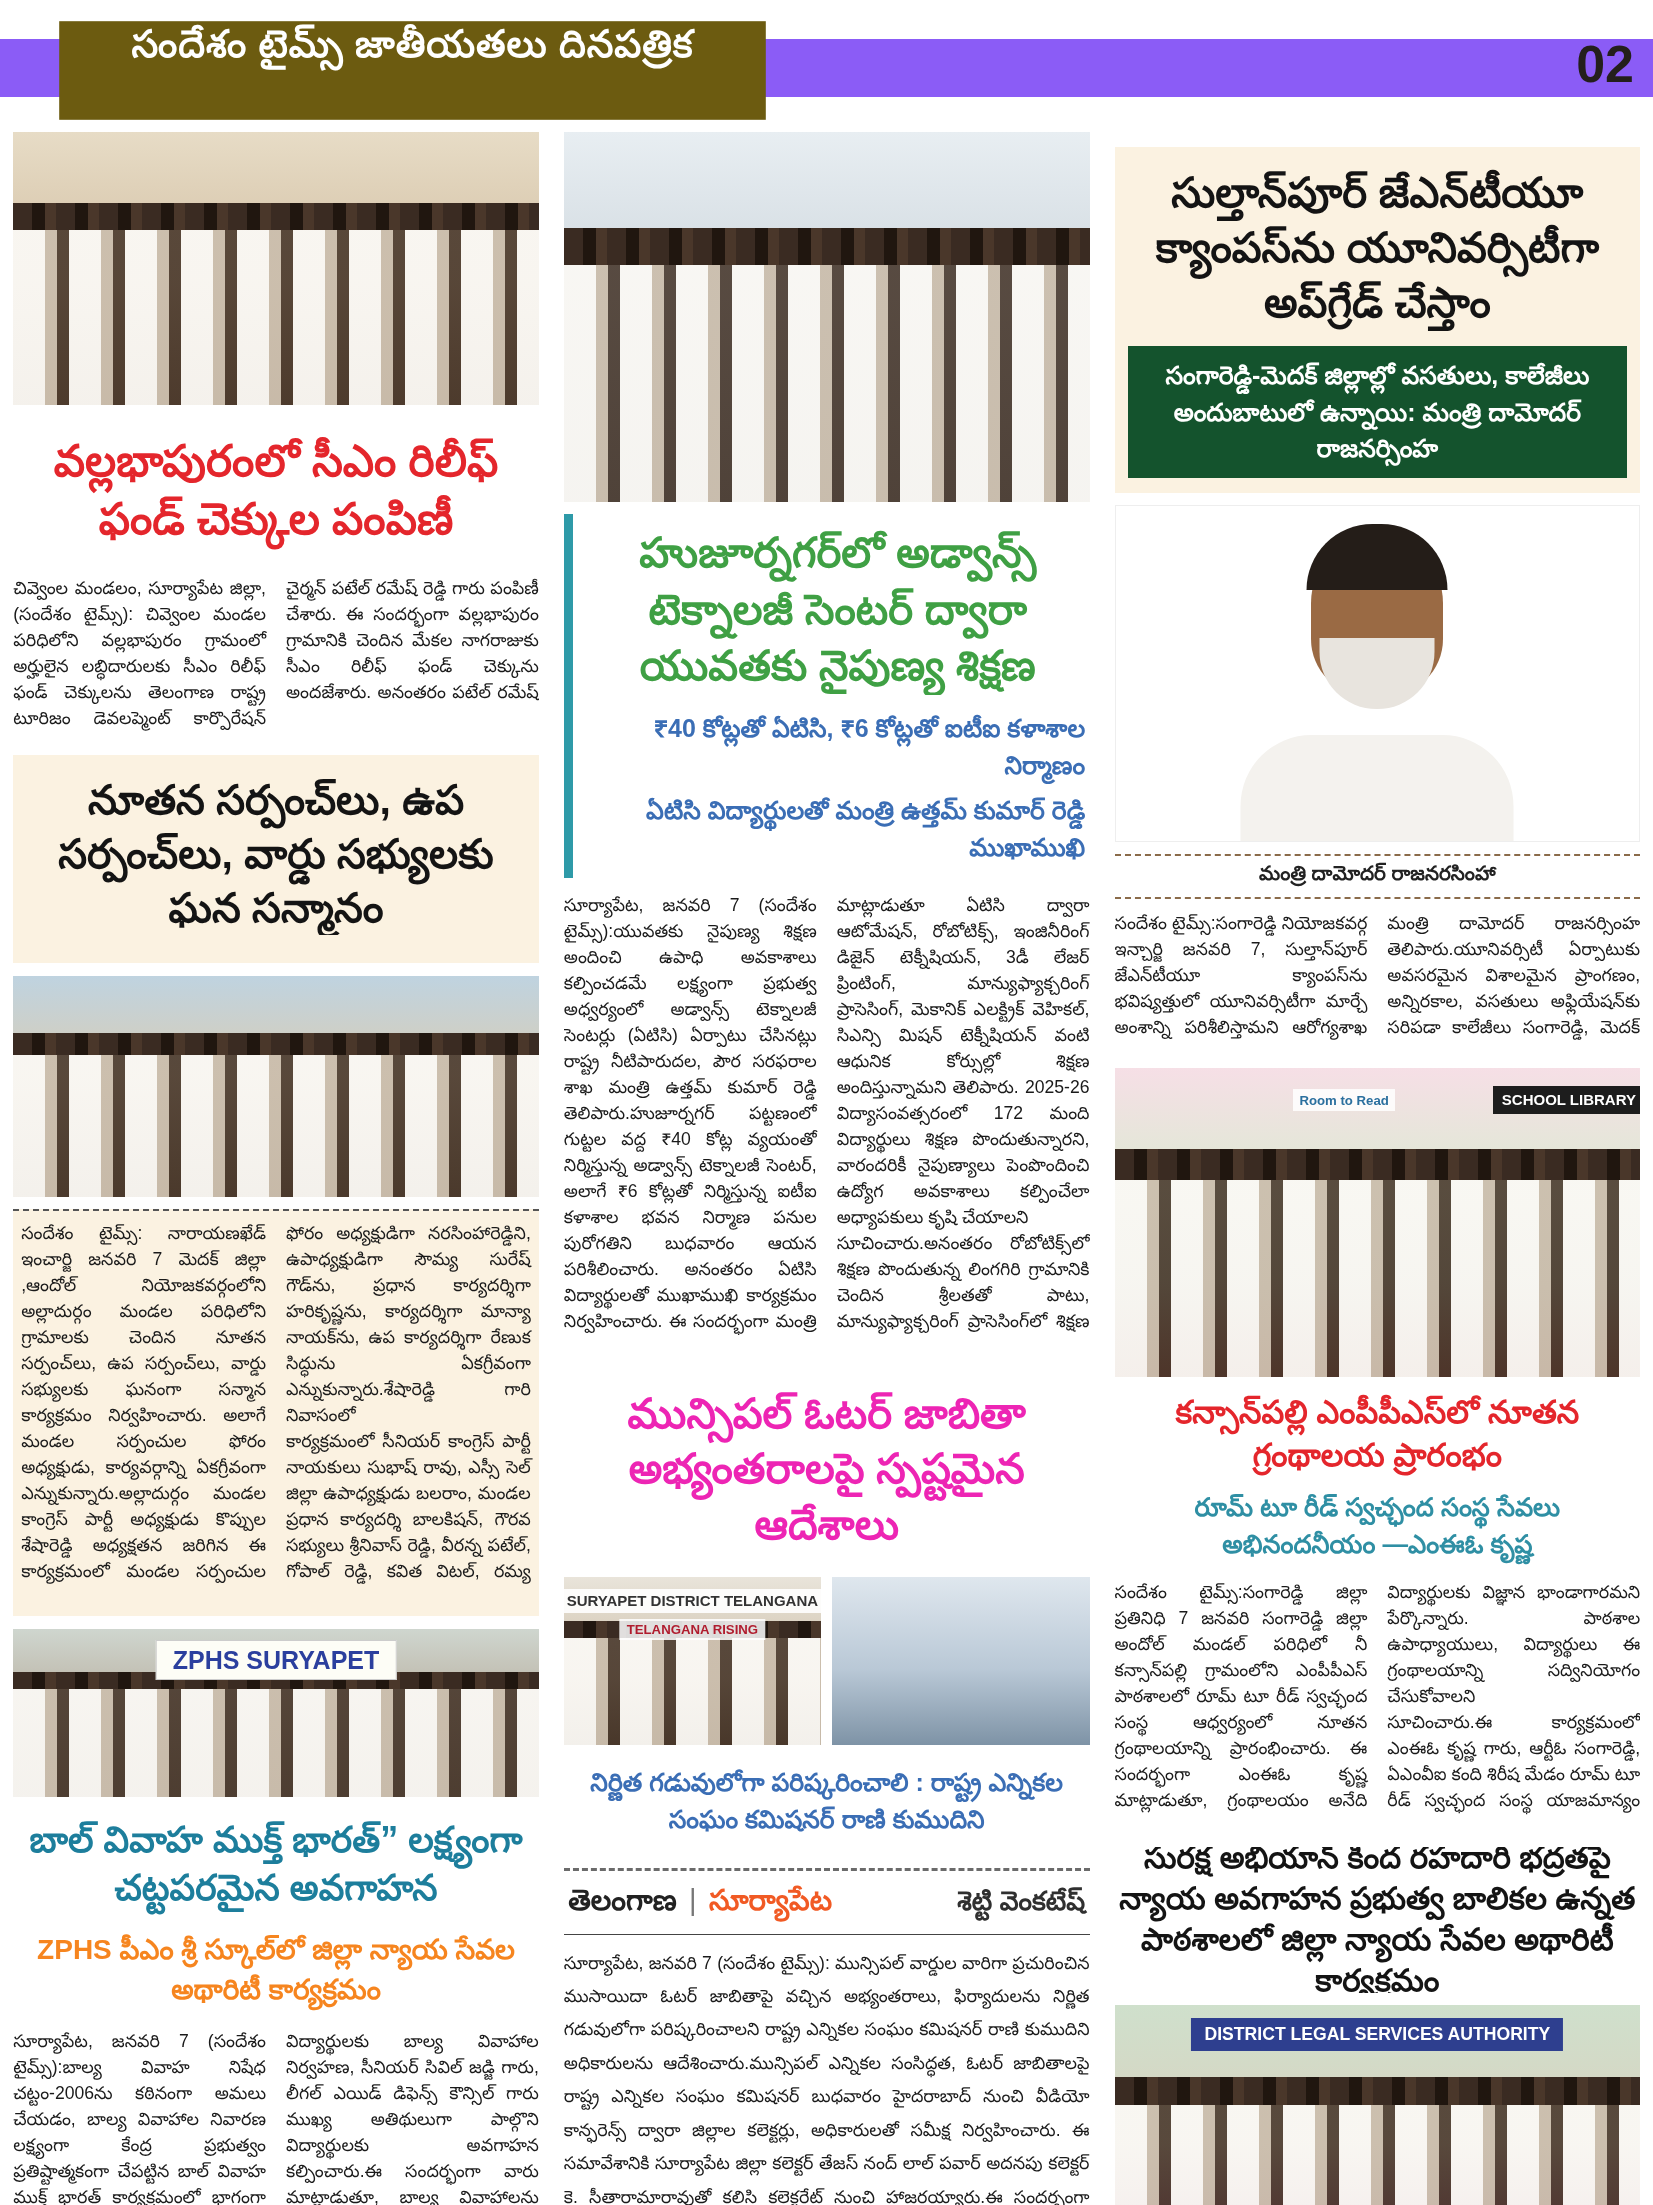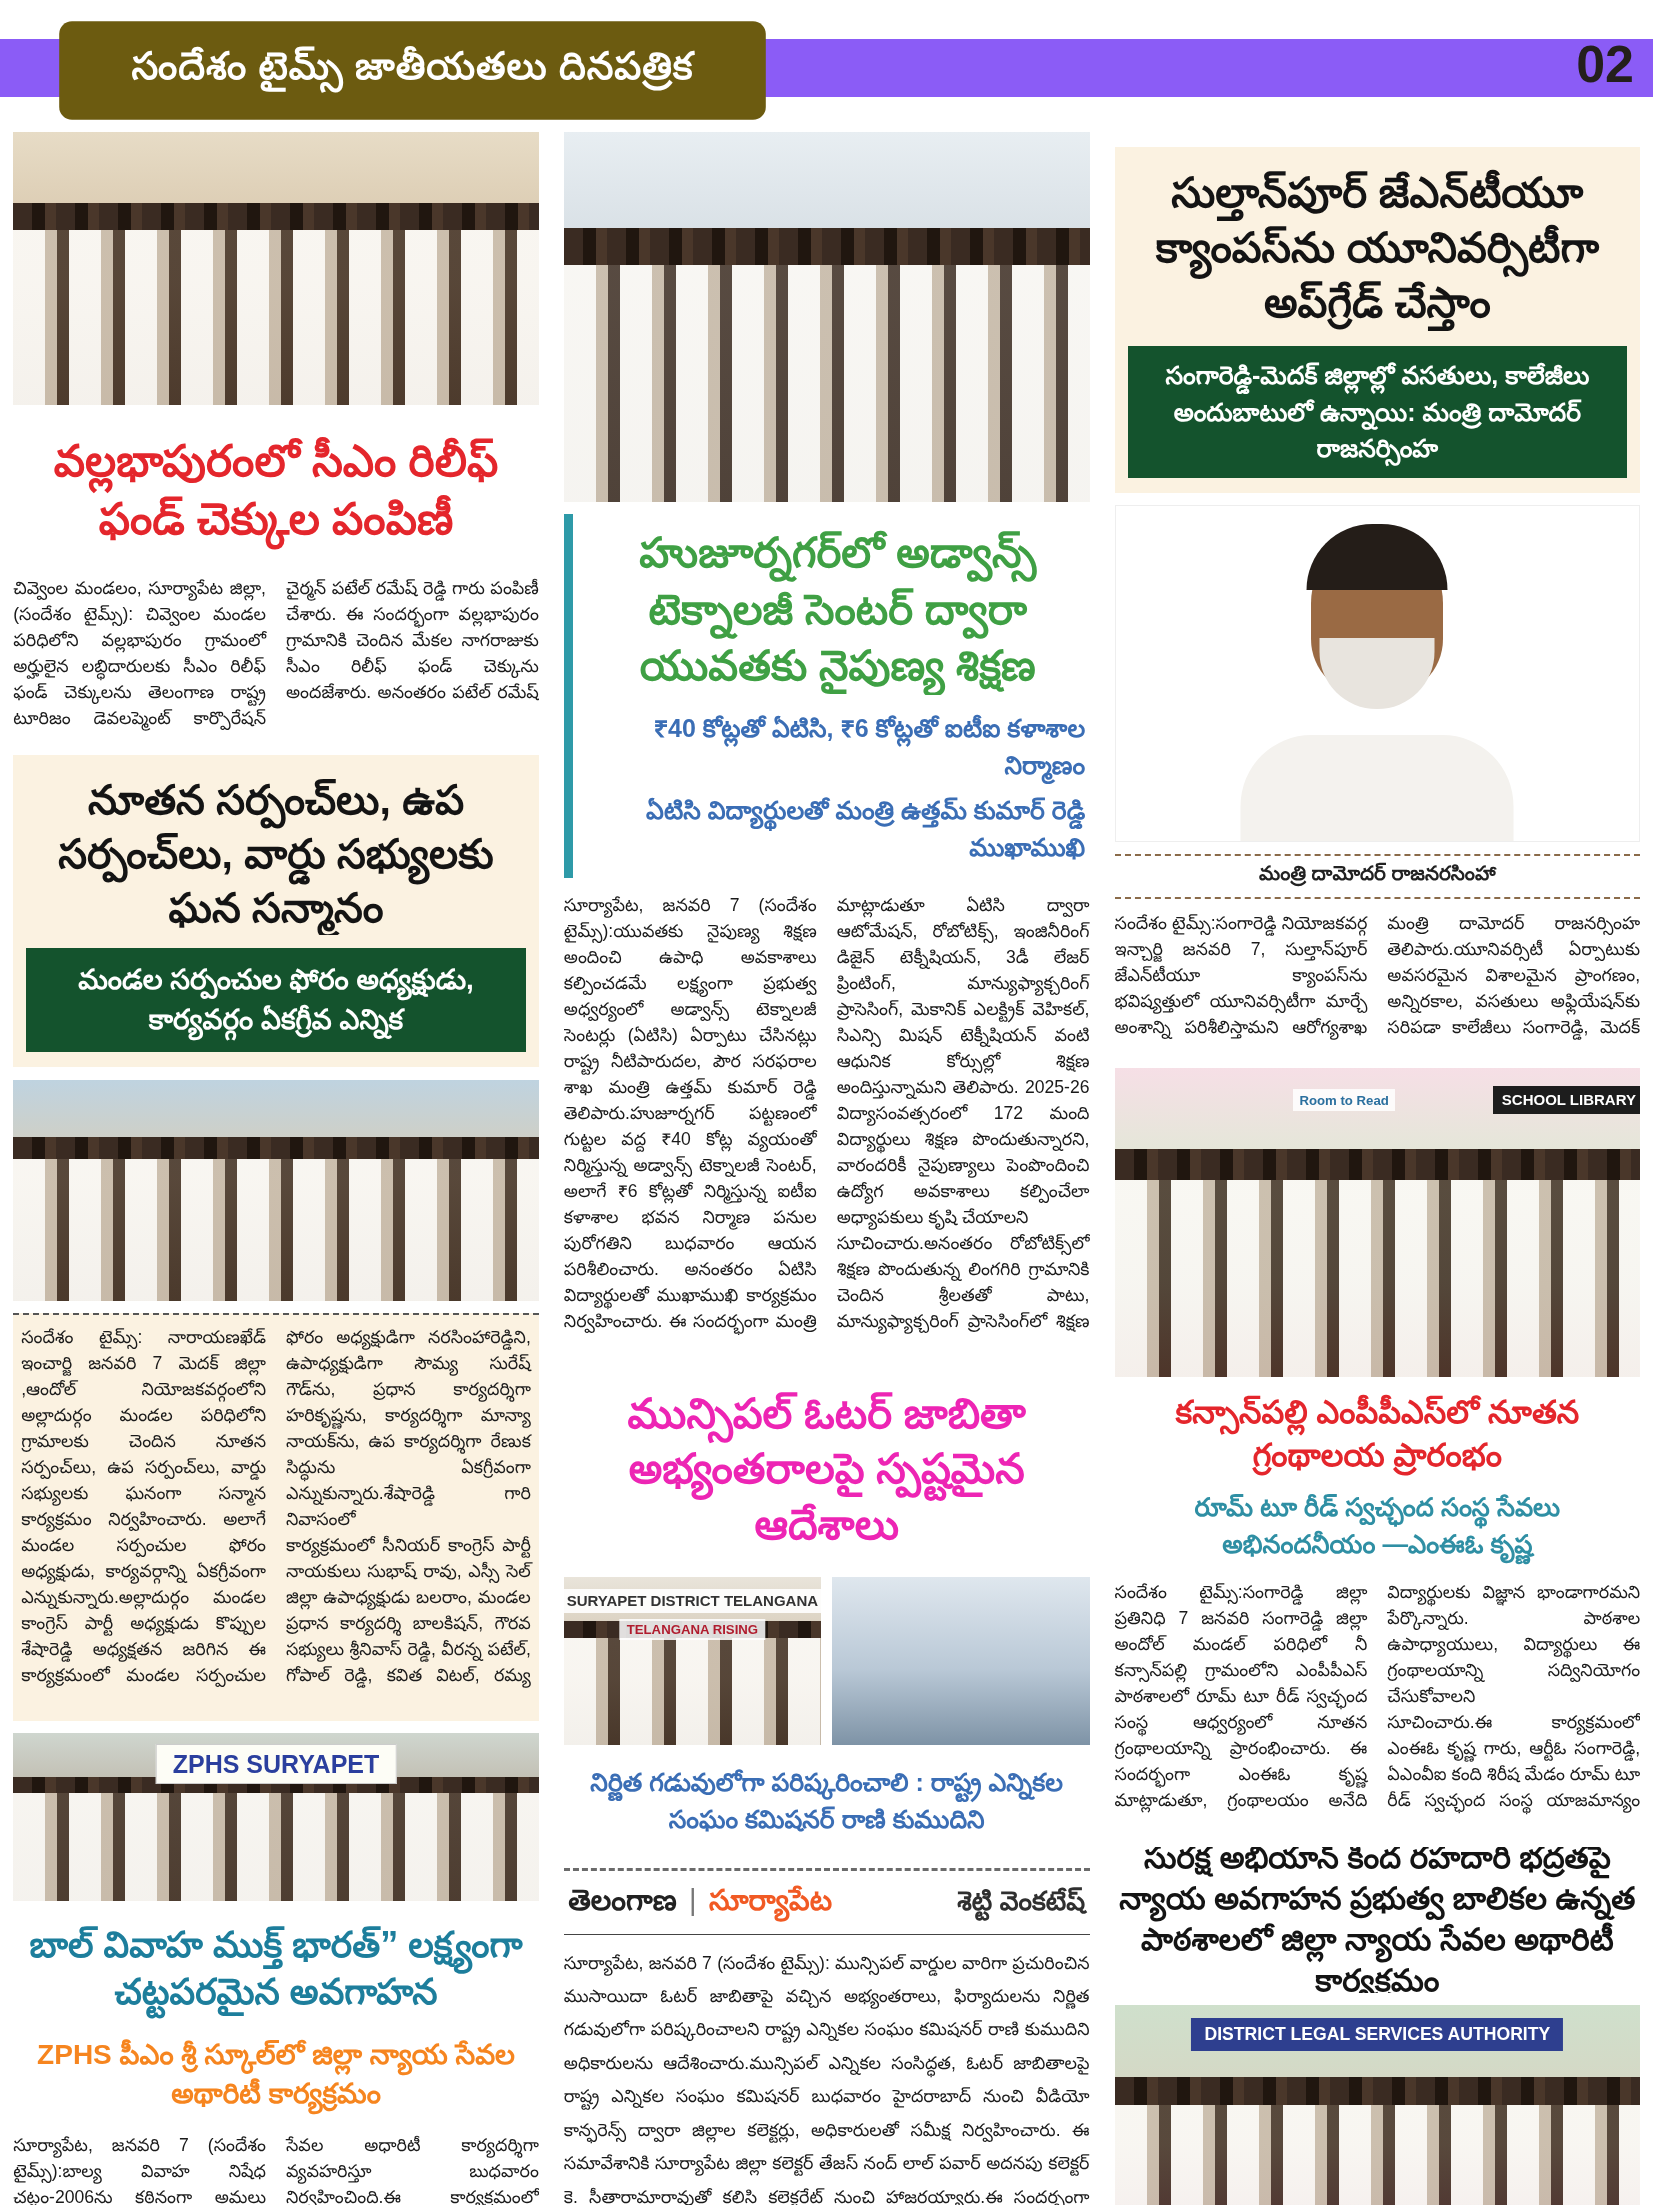--- a/index.html
+++ b/index.html
@@ -3,21 +3,21 @@
 <meta charset="utf-8">
 <style>
   html,body{margin:0;padding:0;background:#ffffff;}
   .page{position:relative;width:1654px;height:2547px;background:#ffffff;overflow:hidden;
         font-family:"Liberation Sans", sans-serif;color:#1a1a1a;}
   
   .topbar{position:absolute;top:39px;left:0;width:1654px;height:58px;background:#8b5cf6;}
   .pageno{position:absolute;right:20px;top:-5.3px;font-size:52px;font-weight:bold;color:#241f1c;
           font-family:"Liberation Sans",sans-serif;}
   .mastbox{position:absolute;top:23px;left:61px;width:703px;height:95px;background:#6C5B10;
-           display:flex;align-items:center;justify-content:center;box-shadow:0 0 0 1.8px #6C5B10;border-radius:11px;}
+           display:flex;justify-content:center;box-shadow:0 0 0 1.8px #6C5B10;}
   .mastbox span{color:#ffffff;font-size:38px;font-weight:bold;letter-spacing:0.9px;white-space:nowrap;}
   
   .cols{position:absolute;top:132px;left:13.2px;width:1627px;height:2375px;display:flex;gap:25px;}
   .col{flex:1 1 0;display:flex;flex-direction:column;min-width:0;overflow:hidden;}
   .col > *{flex:0 0 auto;}
   .grow{flex:1 1 auto !important;min-height:0;overflow:hidden;}
   
   .bt{font-size:17.6px;line-height:1.48;text-align:justify;overflow:hidden;margin:0 0 12.3px 0;}
   .bt p{margin:0;}
   .cols2{column-count:2;column-gap:20px;column-fill:auto;}
@@ -106,23 +106,20 @@
 
       <h2 class="hl hl-red">వల్లభాపురంలో సీఎం రిలీఫ్ ఫండ్ చెక్కుల పంపిణీ</h2>
 
       <div class="bt cols2" style="height:168px">
         <p>చివ్వెంల మండలం, సూర్యాపేట జిల్లా, (సందేశం టైమ్స్): చివ్వెంల మండల పరిధిలోని వల్లభాపురం గ్రామంలో అర్హులైన లబ్ధిదారులకు సీఎం రిలీఫ్ ఫండ్ చెక్కులను తెలంగాణ రాష్ట్ర టూరిజం డెవలప్మెంట్ కార్పొరేషన్ చైర్మన్ పటేల్ రమేష్ రెడ్డి గారు పంపిణీ చేశారు. ఈ సందర్భంగా వల్లభాపురం గ్రామానికి చెందిన మేకల నాగరాజుకు సీఎం రిలీఫ్ ఫండ్ చెక్కును అందజేశారు. అనంతరం పటేల్ రమేష్ రెడ్డి గారు మాట్లాడుతూ, ప్రభుత్వం అందిస్తున్న సీఎం రిలీఫ్ ఫండ్‌ను</p>
 
       </div>
 
       <div class="creambox">
         <h2 class="hl hl-black" style="margin-bottom:13.2px">నూతన సర్పంచ్‌లు, ఉప సర్పంచ్‌లు, వార్డు సభ్యులకు ఘన సన్మానం</h2>
-        <div class="redbox" style="font-size:28px">
-          <span>మండల సర్పంచుల ఫోరం అధ్యక్షుడు, కార్యవర్గం ఏకగ్రీవ ఎన్నిక</span>
-        </div>
       </div>
 
       <div class="photo crowd p-sanman"></div>
 
       <div class="bt cols2 dashtop" style="height:388px;background:#FBF2E1;padding:8.8px 8px;">
         <p>సందేశం టైమ్స్: నారాయణఖేడ్ ఇంచార్జి జనవరి 7 మెదక్ జిల్లా ,ఆందోల్ నియోజకవర్గంలోని అల్లాదుర్గం మండల పరిధిలోని గ్రామాలకు చెందిన నూతన సర్పంచ్‌లు, ఉప సర్పంచ్‌లు, వార్డు సభ్యులకు ఘనంగా సన్మాన కార్యక్రమం నిర్వహించారు. అలాగే మండల సర్పంచుల ఫోరం అధ్యక్షుడు, కార్యవర్గాన్ని ఏకగ్రీవంగా ఎన్నుకున్నారు.అల్లాదుర్గం మండల కాంగ్రెస్ పార్టీ అధ్యక్షుడు కొప్పుల శేషారెడ్డి అధ్యక్షతన జరిగిన ఈ కార్యక్రమంలో మండల సర్పంచుల ఫోరం అధ్యక్షుడిగా నరసింహారెడ్డిని, ఉపాధ్యక్షుడిగా సౌమ్య సురేష్ గౌడ్‌ను, ప్రధాన కార్యదర్శిగా హరికృష్ణను, కార్యదర్శిగా మాన్యా నాయక్‌ను, ఉప కార్యదర్శిగా రేణుక సిద్ధును ఏకగ్రీవంగా ఎన్నుకున్నారు.శేషారెడ్డి గారి నివాసంలో</p>
         <p>కార్యక్రమంలో సీనియర్ కాంగ్రెస్ పార్టీ నాయకులు సుభాష్ రావు, ఎస్సీ సెల్ జిల్లా ఉపాధ్యక్షుడు బలరాం, మండల ప్రధాన కార్యదర్శి బాలకిషన్, గౌరవ సభ్యులు శ్రీనివాస్ రెడ్డి, వీరన్న పటేల్, గోపాల్ రెడ్డి, కవిత విటల్, రమ్య భూమినేని, శంకర్ నాయక్, సర్పంచ్ శశిధర్ రెడ్డి, ఉప సర్పంచులు శ్రీకాంత్, బాలమణి, సాయిలు, మొగులయ్య, శ్రీశైలం,అలాగే కాంగ్రెస్ నాయకులు భాస్కర్, విట్టల్ రెడ్డి, సోషల్ మీడియా కోఆర్డినేటర్ జైపాల్ పటేల్, చెన్నప్ప, అంజ గౌడ్, రాజా గౌడ్, కిరణ్, నర్సింలు, సదానంద్, యాదగిరి, నాగరాజు, అంజయ్య, సాయిబాబా, తుకారాం, భాను, పాష, తలారి సాయిలు, నాగయ్య, హన్మయ, బేతాయ, షరీఫ్, బాలరాజ్, సంగమేశ్వర్, శ్రీను, రాములు, ప్రభు, రోహిత్, అభిలాష్ రెడ్డి, సత్యనారాయణ, సుధాకర్, జైపాల్ పాటు పలువురు నాయకులు, సభ్యులు పాల్గొన్నారు.</p>
       </div>
 
       <div class="photo crowd p-zphs">

